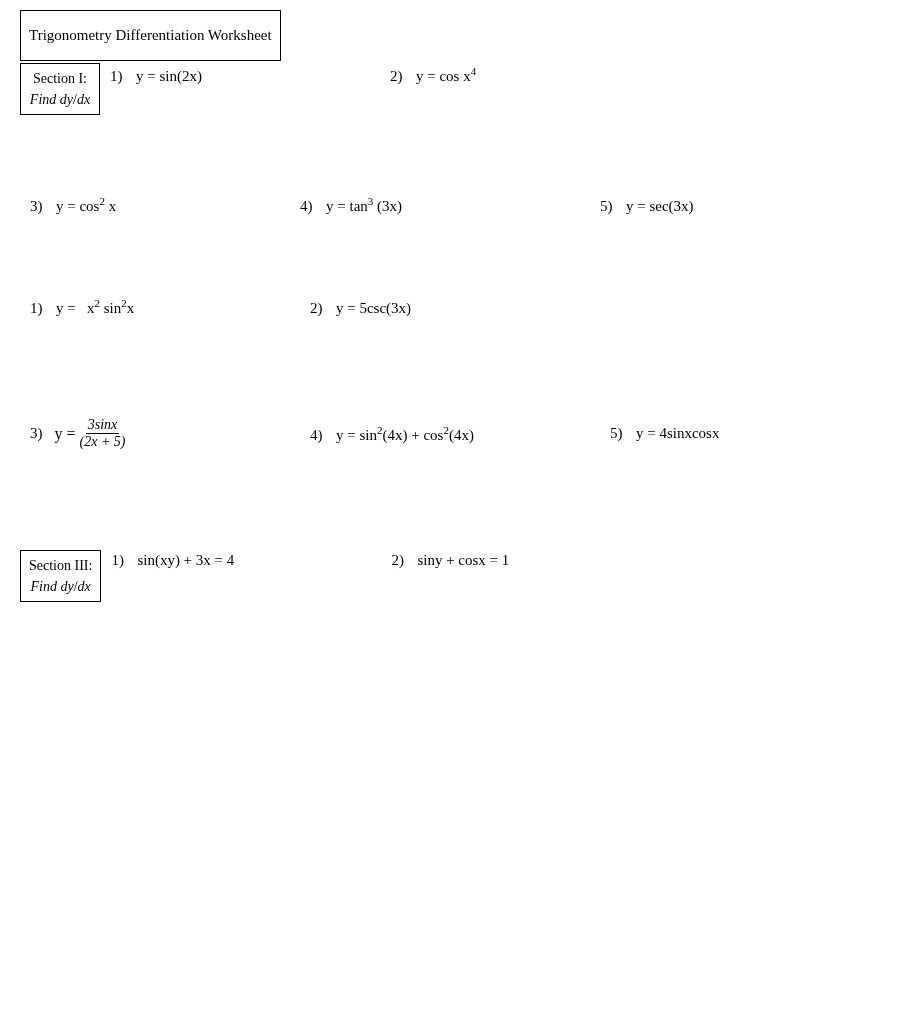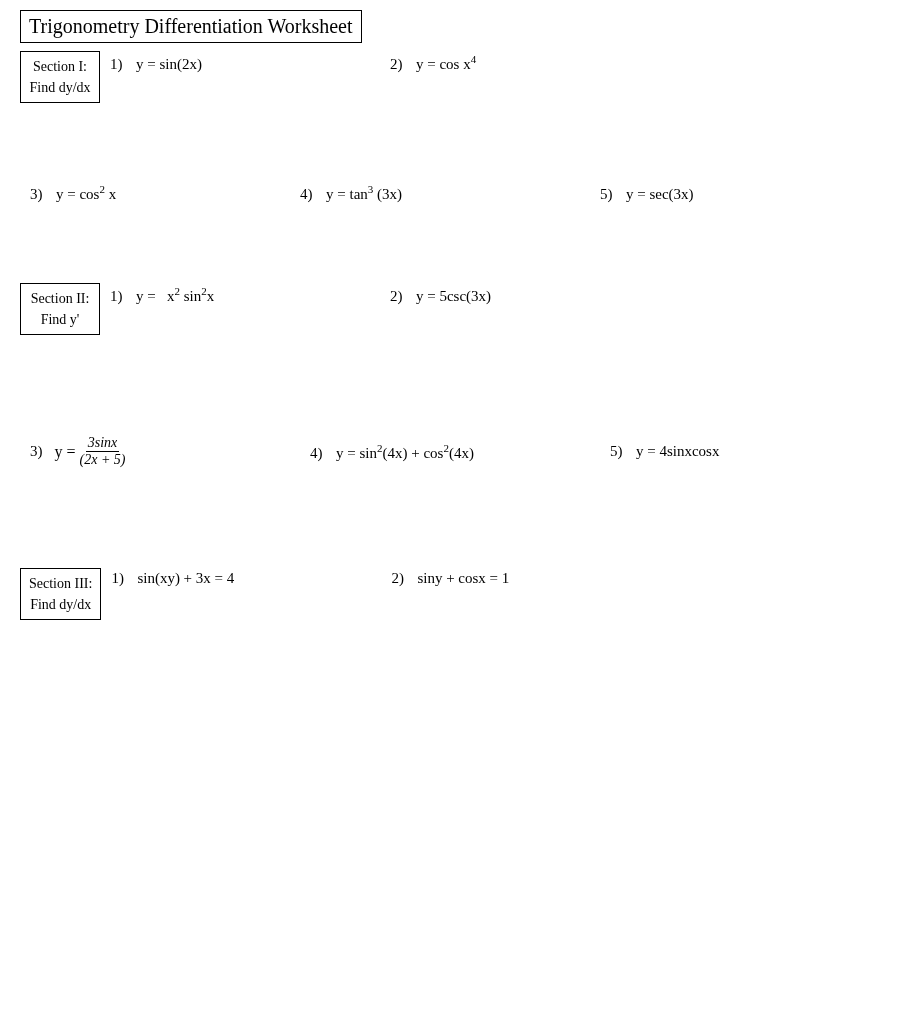--- a/index.html
+++ b/index.html
@@ -14,23 +14,23 @@
       font-size: 16px;
       color: #000000;
       width: 897px;
       min-height: 1024px;
       padding: 10px 20px;
     }
 
     .title-box {
       border: 1px solid #000;
       display: inline-block;
-      padding: 4px 8px;
-      margin-bottom: 8px;
-      font-size: 20px;
+      padding: 16px 8px;
+      margin-bottom: 2px;
+      font-size: 15px;
     }
 
     .section-box {
       border: 1px solid #000;
       display: inline-block;
       padding: 4px 8px;
       font-size: 14px;
       line-height: 1.5;
       vertical-align: top;
       min-width: 80px;
@@ -43,20 +43,21 @@
 
     .col1 { width: 280px; }
     .col2 { width: 300px; }
 
     sup {
       font-size: 11px;
       vertical-align: super;
     }
 
     .italic {
+      font-style: italic;
     }
 
     .fraction {
       display: inline-flex;
       flex-direction: column;
       align-items: center;
       vertical-align: middle;
       margin: 0 2px;
       font-style: italic;
     }
@@ -143,24 +144,20 @@
     <span class="problem-num math-expr">5)</span>
     <span class="math-expr">&nbsp; y = sec(3x)</span>
   </div>
 </div>
 
 
 <div style="height: 80px;"></div>
 
 
 <div class="section-header-row">
-  <div class="section-box">
-    <div>Section II:</div>
-    <div>Find y'</div>
-  </div>
   <div class="section-content">
     <div class="top-problems">
       <div class="p-item col1">
         <span class="problem-num math-expr">1)</span>
         <span class="math-expr">&nbsp; y = &nbsp; x<sup>2</sup> sin<sup>2</sup>x</span>
       </div>
       <div class="p-item">
         <span class="problem-num math-expr">2)</span>
         <span class="math-expr">&nbsp; y = 5csc(3x)</span>
       </div>

